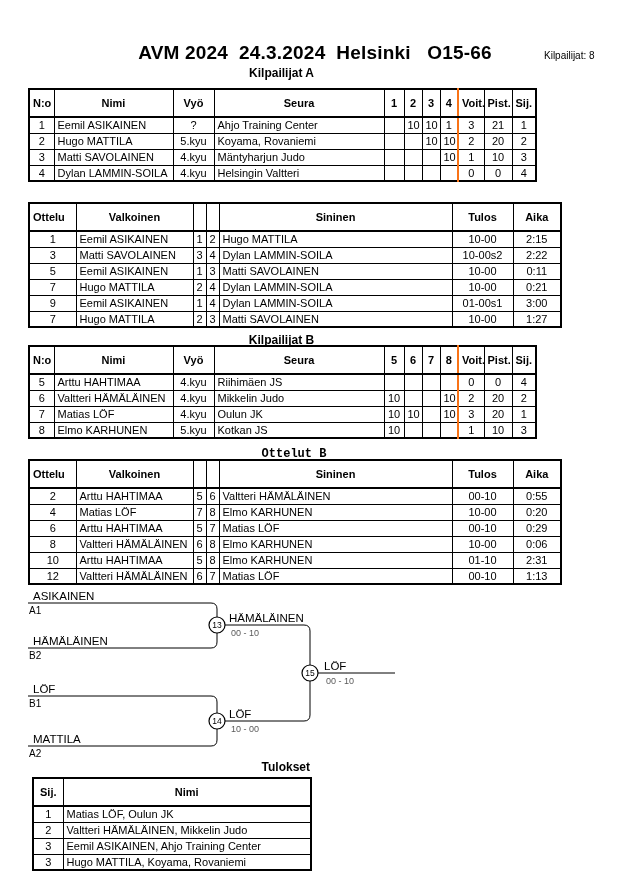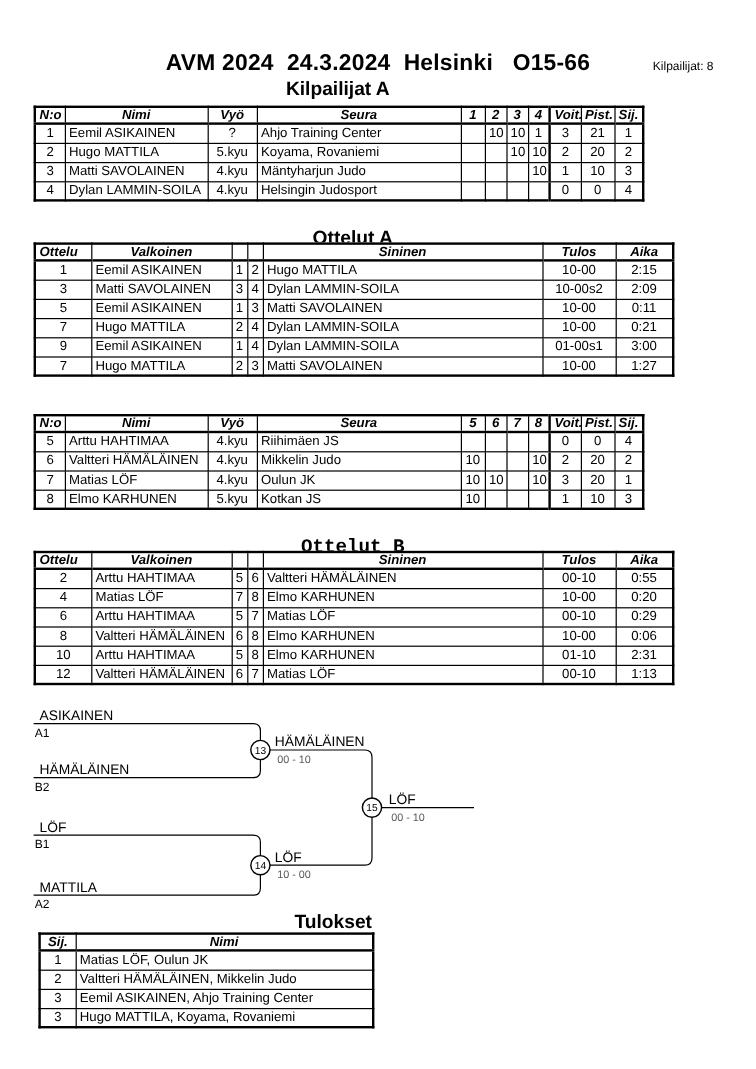--- a/index.html
+++ b/index.html
@@ -15,40 +15,40 @@
   .main-title {
     left:0; top:42; width:630px;
     font-size:19px; font-weight:bold; text-align:center;
     white-space:pre; letter-spacing:0.2px;
   }
   .competitors-note {
     left:544px; top:66px;
     font-size:10px;
   }
   .section-title {
-    font-size:16px; font-weight:bold; text-align:center;
+    font-size:12px; font-weight:bold; text-align:center;
   }
 
   table { border-collapse:collapse; table-layout:fixed; background:#fff; }
   table.grid { border:2px solid #000; }
   table.grid th, table.grid td {
     border:1px solid #000;
     font-size:11px;
     height:16px;
     padding:0 3px;
     overflow:hidden; white-space:nowrap;
     text-align:center;
     font-weight:normal;
   }
-  table.grid th { font-weight:bold; height:14px; border-bottom:2px solid #000;font-style:italic; }
+  table.grid th { font-weight:bold; height:28px; border-bottom:2px solid #000; }
 
   
   table.k-table th:first-child { text-align:left; }
   table.k-table td:nth-child(2), table.k-table td:nth-child(4) { text-align:left; }
-  table.k-table th:nth-child(9), table.k-table td:nth-child(9) { border-left:2px solid #000000; }
+  table.k-table th:nth-child(9), table.k-table td:nth-child(9) { border-left:2px solid #f97316; }
 
   
   table.o-table th:first-child { text-align:left; }
   table.o-table td:nth-child(2), table.o-table td:nth-child(5) { text-align:left; }
 
   
   table.r-table td:nth-child(2) { text-align:left; }
 
   
   .bracket-svg { left:0; top:585px; }
@@ -135,33 +135,32 @@
           <td></td>
           <td>10</td>
           <td>1</td>
           <td>10</td>
           <td>3</td>
         </tr>
         <tr>
           <td>4</td>
           <td>Dylan LAMMIN-SOILA</td>
           <td>4.kyu</td>
-          <td>Helsingin Judosport</td>
+          <td>Helsingin Valtteri</td>
           <td></td>
           <td></td>
           <td></td>
           <td></td>
           <td>0</td>
           <td>0</td>
           <td>4</td>
         </tr>
       </tbody>
   </table>
 
-  <div class="abs section-title" style="left:28px; top:190px; width:532px;">Ottelut A</div>
   <table class="grid o-table abs" style="left:28px; top:202px; width:532px;">
     <colgroup>
       <col style="width:47px">
         <col style="width:117px">
         <col style="width:13px">
         <col style="width:13px">
       <col style="width:233px">
         <col style="width:61px">
         <col style="width:48px">
     </colgroup>
@@ -186,21 +185,21 @@
           <td>10-00</td>
           <td>2:15</td>
         </tr>
         <tr>
           <td>3</td>
           <td>Matti SAVOLAINEN</td>
           <td>3</td>
           <td>4</td>
           <td>Dylan LAMMIN-SOILA</td>
           <td>10-00s2</td>
-          <td>2:09</td>
+          <td>2:22</td>
         </tr>
         <tr>
           <td>5</td>
           <td>Eemil ASIKAINEN</td>
           <td>1</td>
           <td>3</td>
           <td>Matti SAVOLAINEN</td>
           <td>10-00</td>
           <td>0:11</td>
         </tr>
@@ -227,20 +226,21 @@
           <td>Hugo MATTILA</td>
           <td>2</td>
           <td>3</td>
           <td>Matti SAVOLAINEN</td>
           <td>10-00</td>
           <td>1:27</td>
         </tr>
       </tbody>
   </table>
 
+  <div class="abs section-title" style="left:28px; top:333px; width:507px;">Kilpailijat B</div>
   <table class="grid k-table abs" style="left:28px; top:345px; width:507px;">
     <colgroup>
       <col style="width:25px">
         <col style="width:119px">
         <col style="width:41px">
         <col style="width:170px">
       <col style="width:20px">
         <col style="width:18px">
         <col style="width:18px">
         <col style="width:18px">

